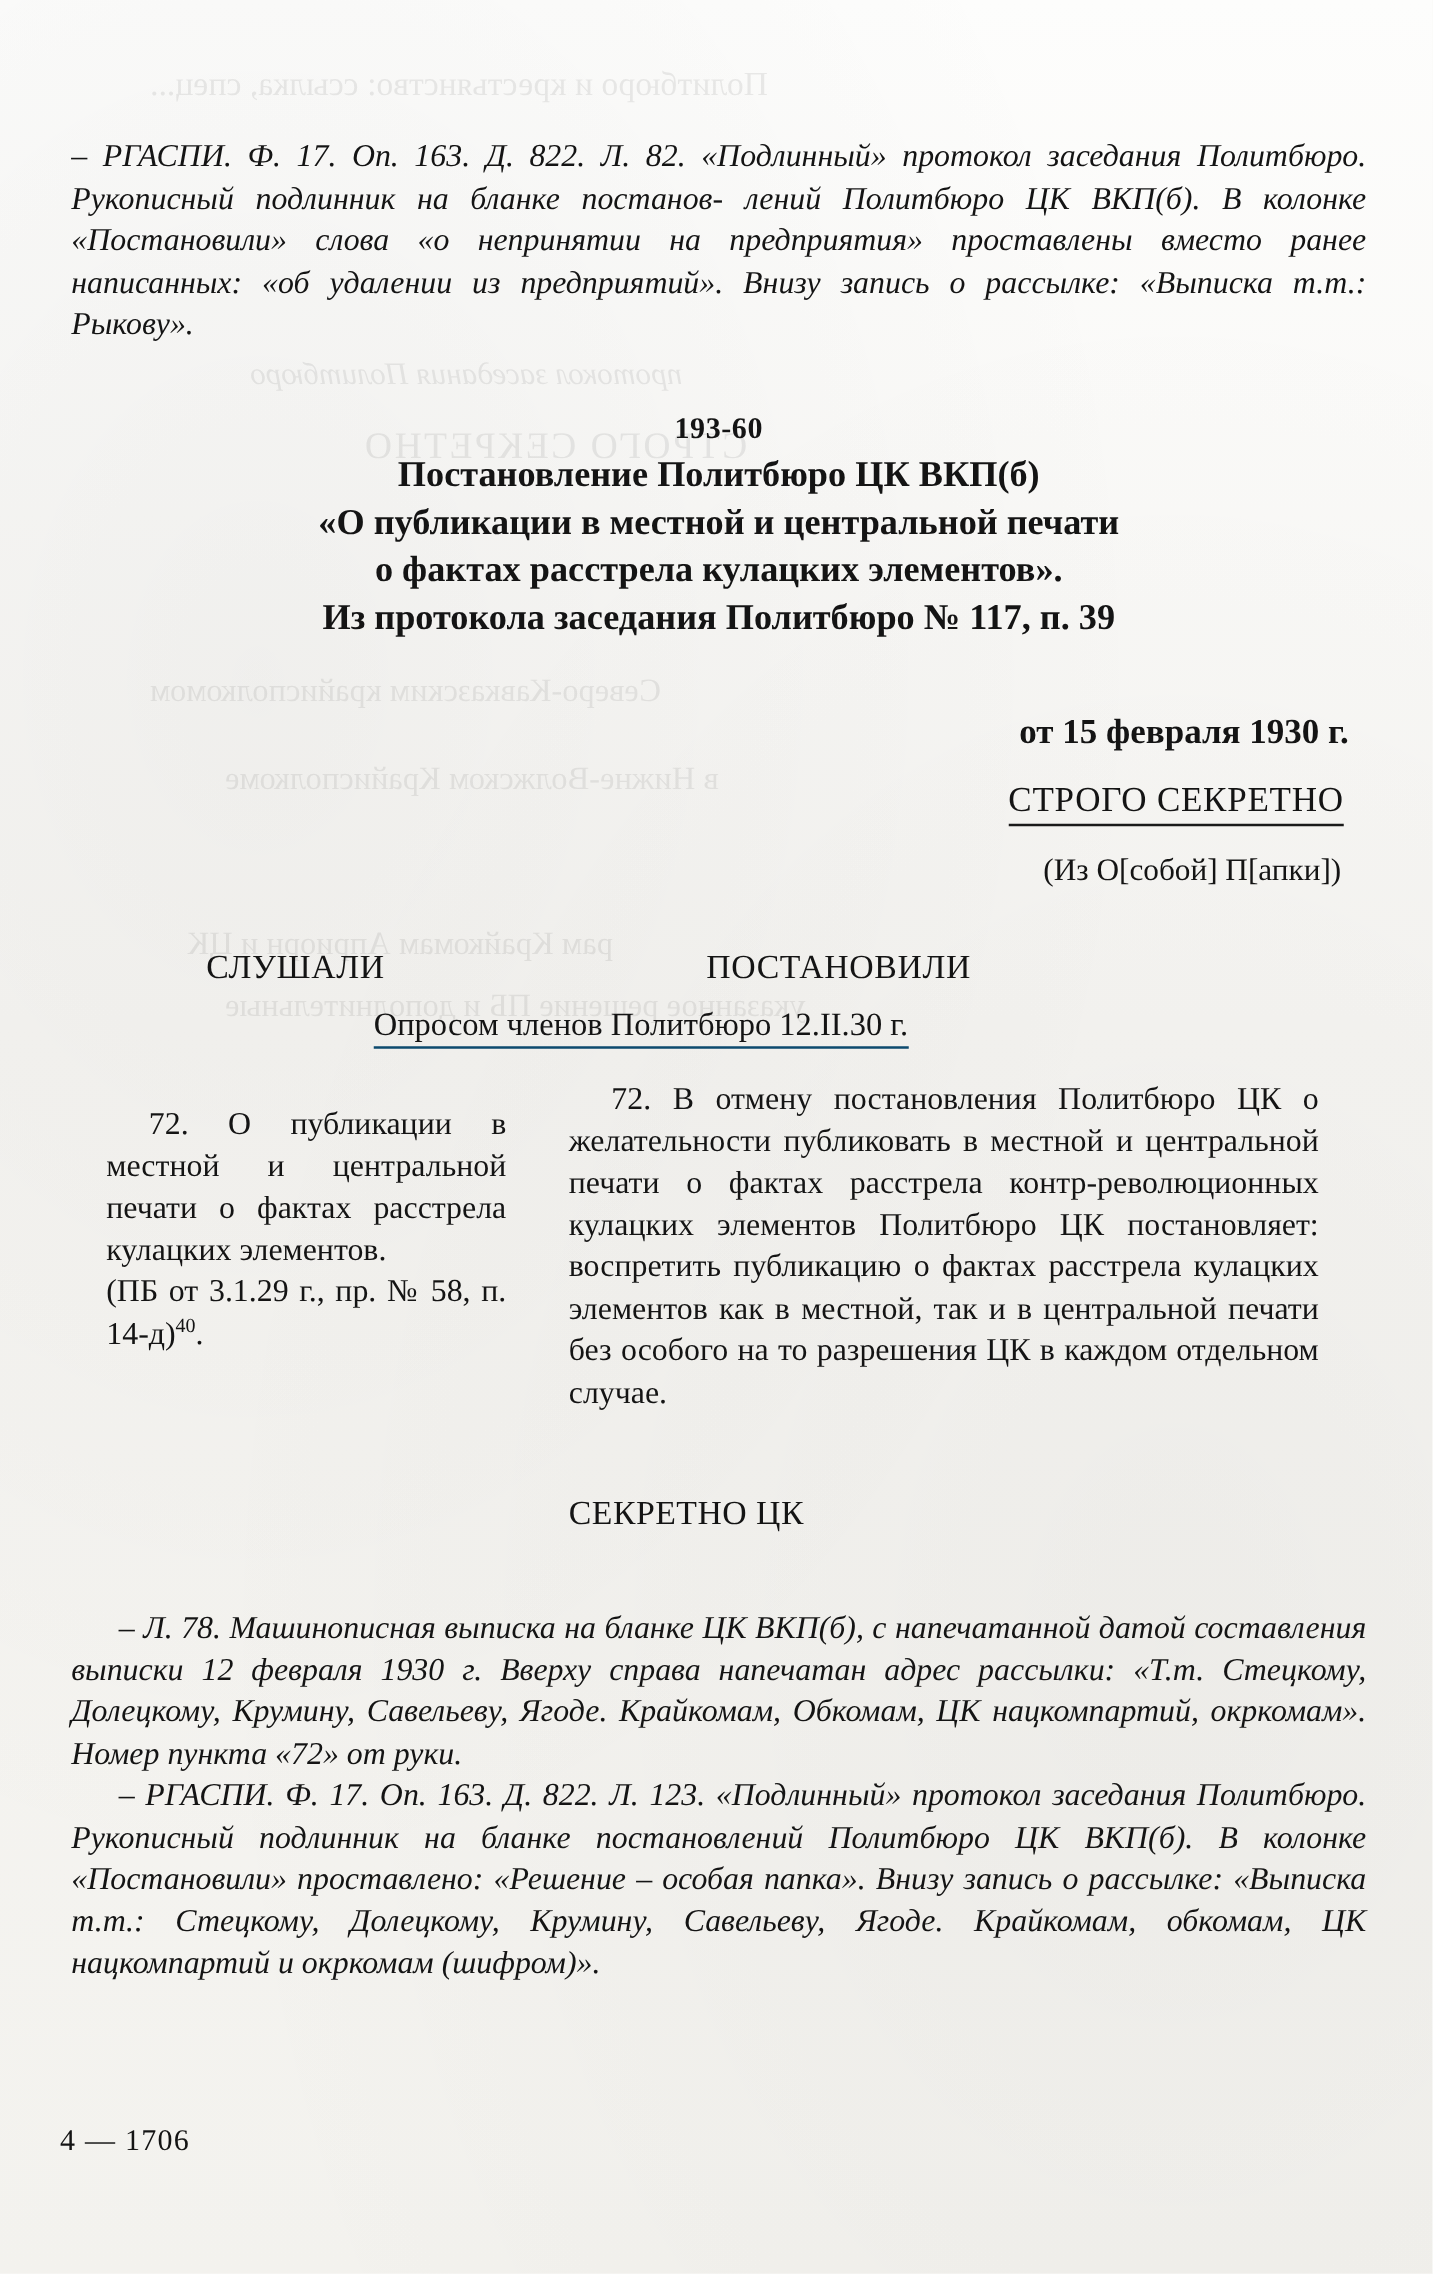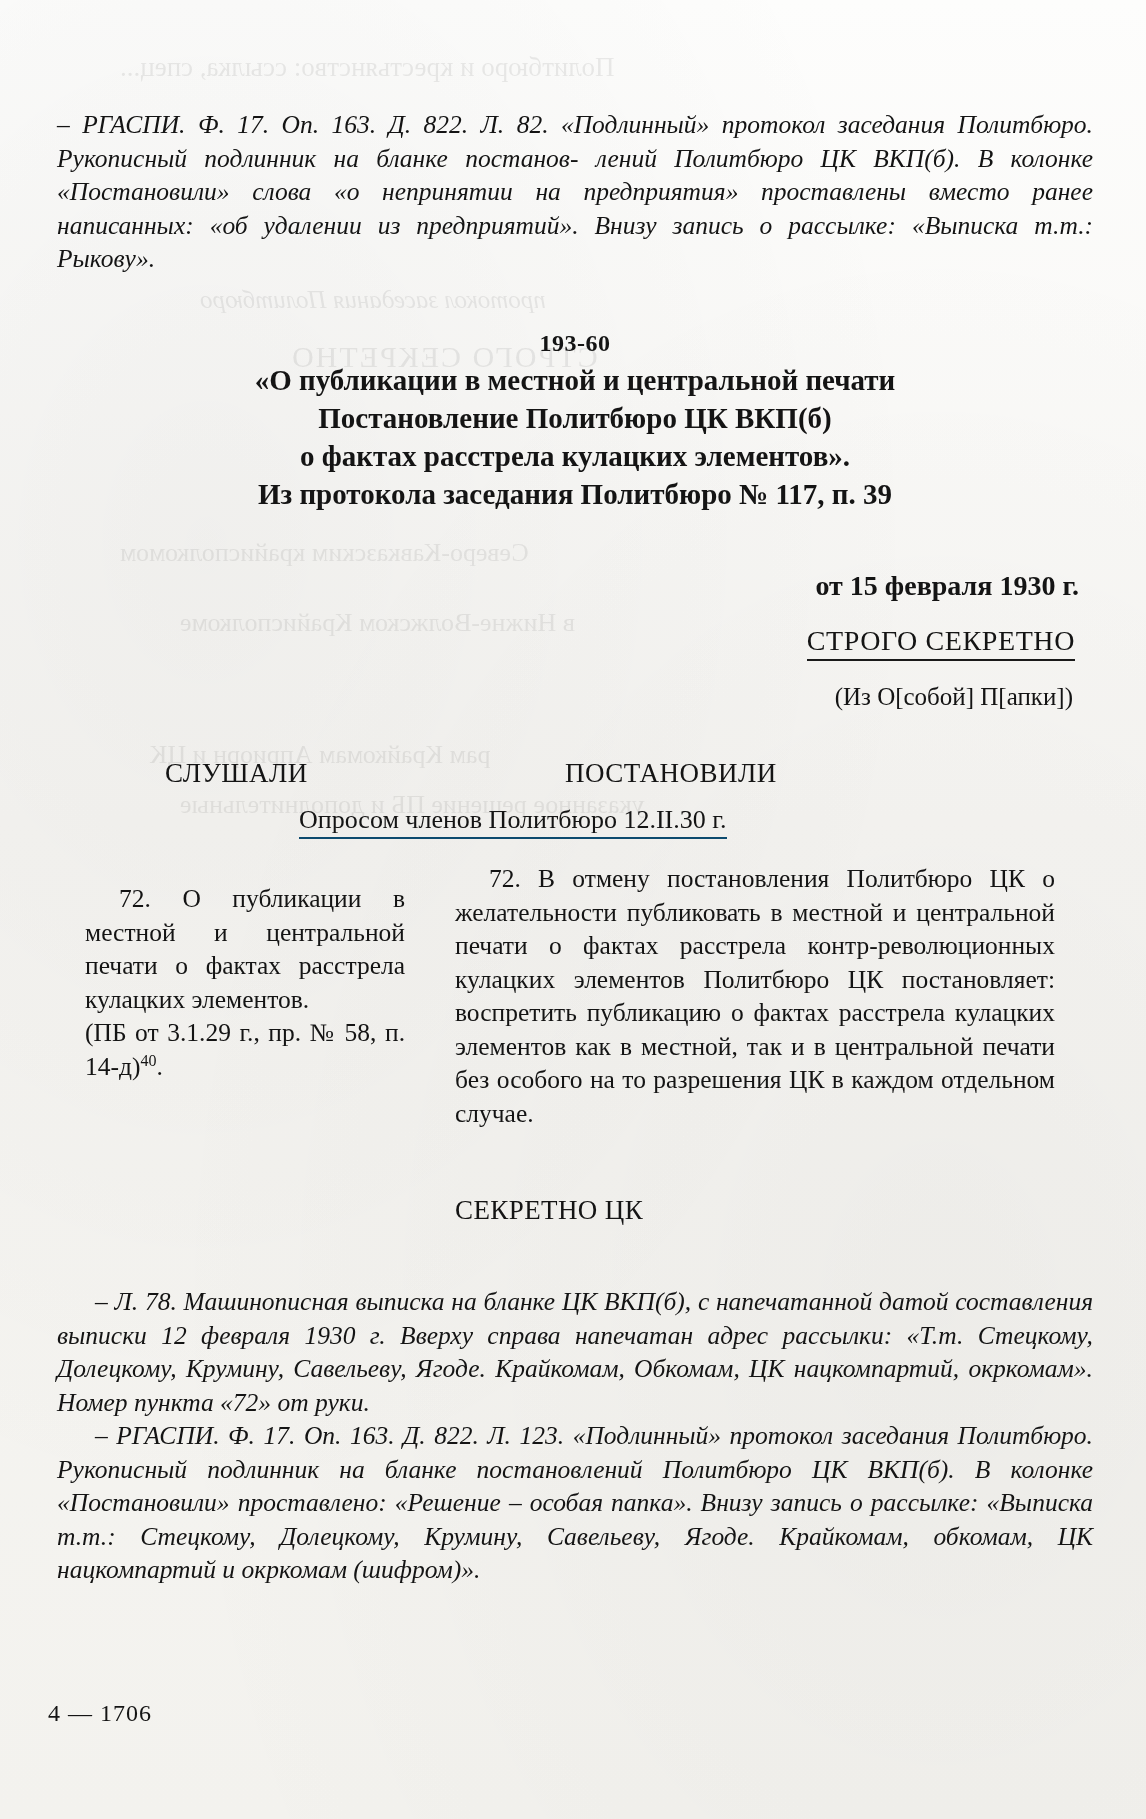--- a/index.html
+++ b/index.html
@@ -252,22 +252,22 @@
       <span>заседания Политбюро. Рукописный подлинник на бланке постанов-</span>
       <span>лений Политбюро ЦК ВКП(б). В колонке «Постановили» слова «о</span>
       <span>непринятии на предприятия» проставлены вместо ранее написанных:</span>
       <span>«об удалении из предприятий». Внизу запись о рассылке: «Выписка</span>
       <span>т.т.: Рыкову».</span>
     </div>
 
     <div class="title-group">
       <div class="doc-number">193-60</div>
       <div class="doc-title">
+        <span class="ln">Постановление Политбюро ЦК ВКП(б)</span>
         <span class="ln">«О публикации в местной и центральной печати</span>
-        <span class="ln">Постановление Политбюро ЦК ВКП(б)</span>
         <span class="ln">о фактах расстрела кулацких элементов».</span>
         <span class="ln">Из протокола заседания Политбюро № 117, п. 39</span>
       </div>
     </div>
 
     <div class="date-line">от 15 февраля 1930 г.</div>
     <div class="secrecy">СТРОГО СЕКРЕТНО</div>
     <div class="folder-note">(Из О[собой] П[апки])</div>
 
     <div class="col-head left">СЛУШАЛИ</div>

